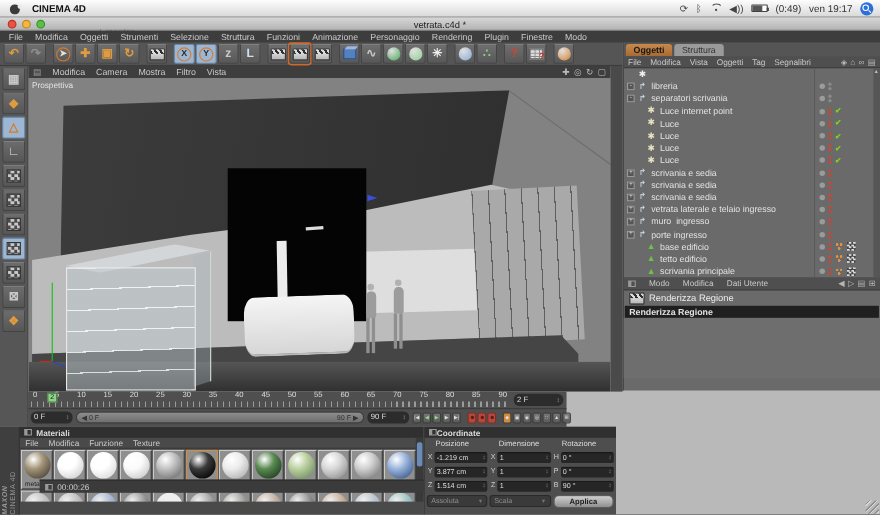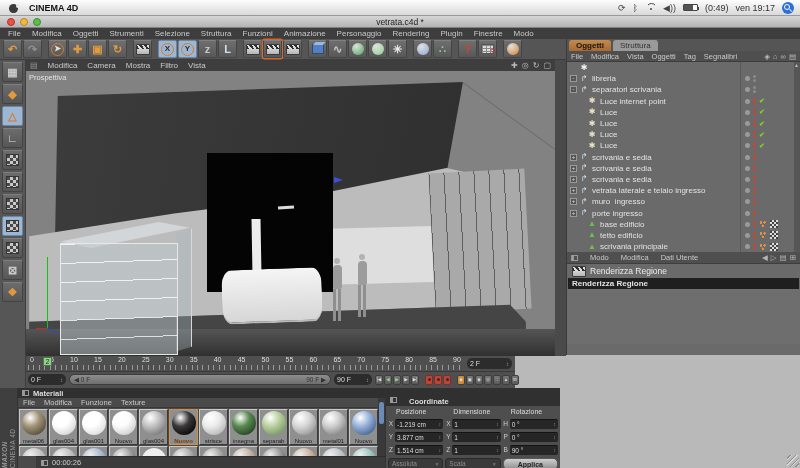--- a/index.html
+++ b/index.html
@@ -213,21 +213,21 @@
   .pb.rec::before { content:""; width:3px; height:3px; border-radius:50%; background:#5e1a14; }
   .pb-gap { width:4px; }
 
   
   #matpanel { position:absolute; left:0; top:388px; width:385px; height:80px; background:#4a4a4a; }
   #brand { position:absolute; left:0; top:0; width:18px; height:80px; background:#3f3f3f;
     border-right:1px solid #333; display:flex; justify-content:center; gap:0; }
   #brand span { writing-mode:vertical-rl; transform:rotate(180deg); font-size:6.5px; color:#979797;
     letter-spacing:0.5px; line-height:8px; }
   #brand .b1 { font-weight:bold; font-style:italic; }
-  #mat-inner { position:absolute; left:18px; top:0; width:367px; height:80px; }
+  #mat-inner { position:absolute; left:18px; top:0; width:367px; height:60px; }
   #mat-header { height:10px; background:#303030; display:flex; align-items:center; gap:4px; padding:0 4px; }
   #mat-header span { font-size:7.5px; color:#ddd; font-weight:bold; }
   #mat-menu { height:10px; display:flex; align-items:center; gap:9px; padding:0 5px; border-bottom:1px solid #3a3a3a; }
   #mat-menu span { font-size:7.5px; color:#c9c9c9; }
   #mat-thumbs { display:flex; gap:1px; padding:1px 1px 0; }
   .mat { width:29px; height:36px; background:#8f8f8f; border:1px solid #c9c9c9;
     border-right-color:#3a3a3a; border-bottom-color:#3a3a3a; position:relative; flex:none; }
   .mat.sel { border-color:#d09040; }
   .ball { width:24px; height:24px; border-radius:50%; margin:1px auto 0; }
   .mat-name { position:absolute; left:0; right:0; bottom:0; font-size:6px; color:#1c1c1c;
@@ -240,21 +240,21 @@
   #mat-scroll { position:absolute; right:0; top:10px; width:7px; height:58px; background:#393939; }
   #mat-scroll::before { content:""; position:absolute; left:1px; top:4px; width:5px; height:22px;
     background:#6a8ab8; border-radius:2px; }
   #statusbar { position:absolute; left:18px; bottom:0; width:367px; height:12px; background:#3b3b3b;
     border-top:1px solid #2d2d2d; display:flex; align-items:center; gap:4px; padding:0 5px; }
   #statusbar span { font-size:7.5px; color:#ccc; }
 
   
   #coordpanel { position:absolute; left:385px; top:388px; width:175px; height:80px; background:#4e4e4e;
     border-left:1px solid #333; }
-  #coord-header { height:10px; background:#303030; display:flex; gap:12px; padding:9px 4px; }
+  #coord-header { height:10px; background:#303030; display:flex; align-items:center; gap:0; padding:3px 4px; }
   #coord-header span { font-size:7.5px; color:#ddd; font-weight:bold; }
   #coord-grid { display:flex; padding:1px 2px 0; gap:2px; }
   .cg { flex:1; }
   .cg-head { font-size:7px; color:#ddd; height:10px; line-height:10px; padding-left:8px; }
   .cg-row { display:flex; align-items:center; gap:1px; height:13px; }
   .cg-k { width:6px; font-size:6.5px; color:#ccc; text-align:center; }
   .cg-box { flex:1; height:10px; background:#262626; border-radius:2px; border-top:1px solid #141414;
     display:flex; align-items:center; padding:0 2px; }
   .cg-box span { font-size:6.5px; color:#ddd; flex:1; white-space:nowrap; }
   .cg-box i { font-style:normal; font-size:5.5px; color:#888; }

